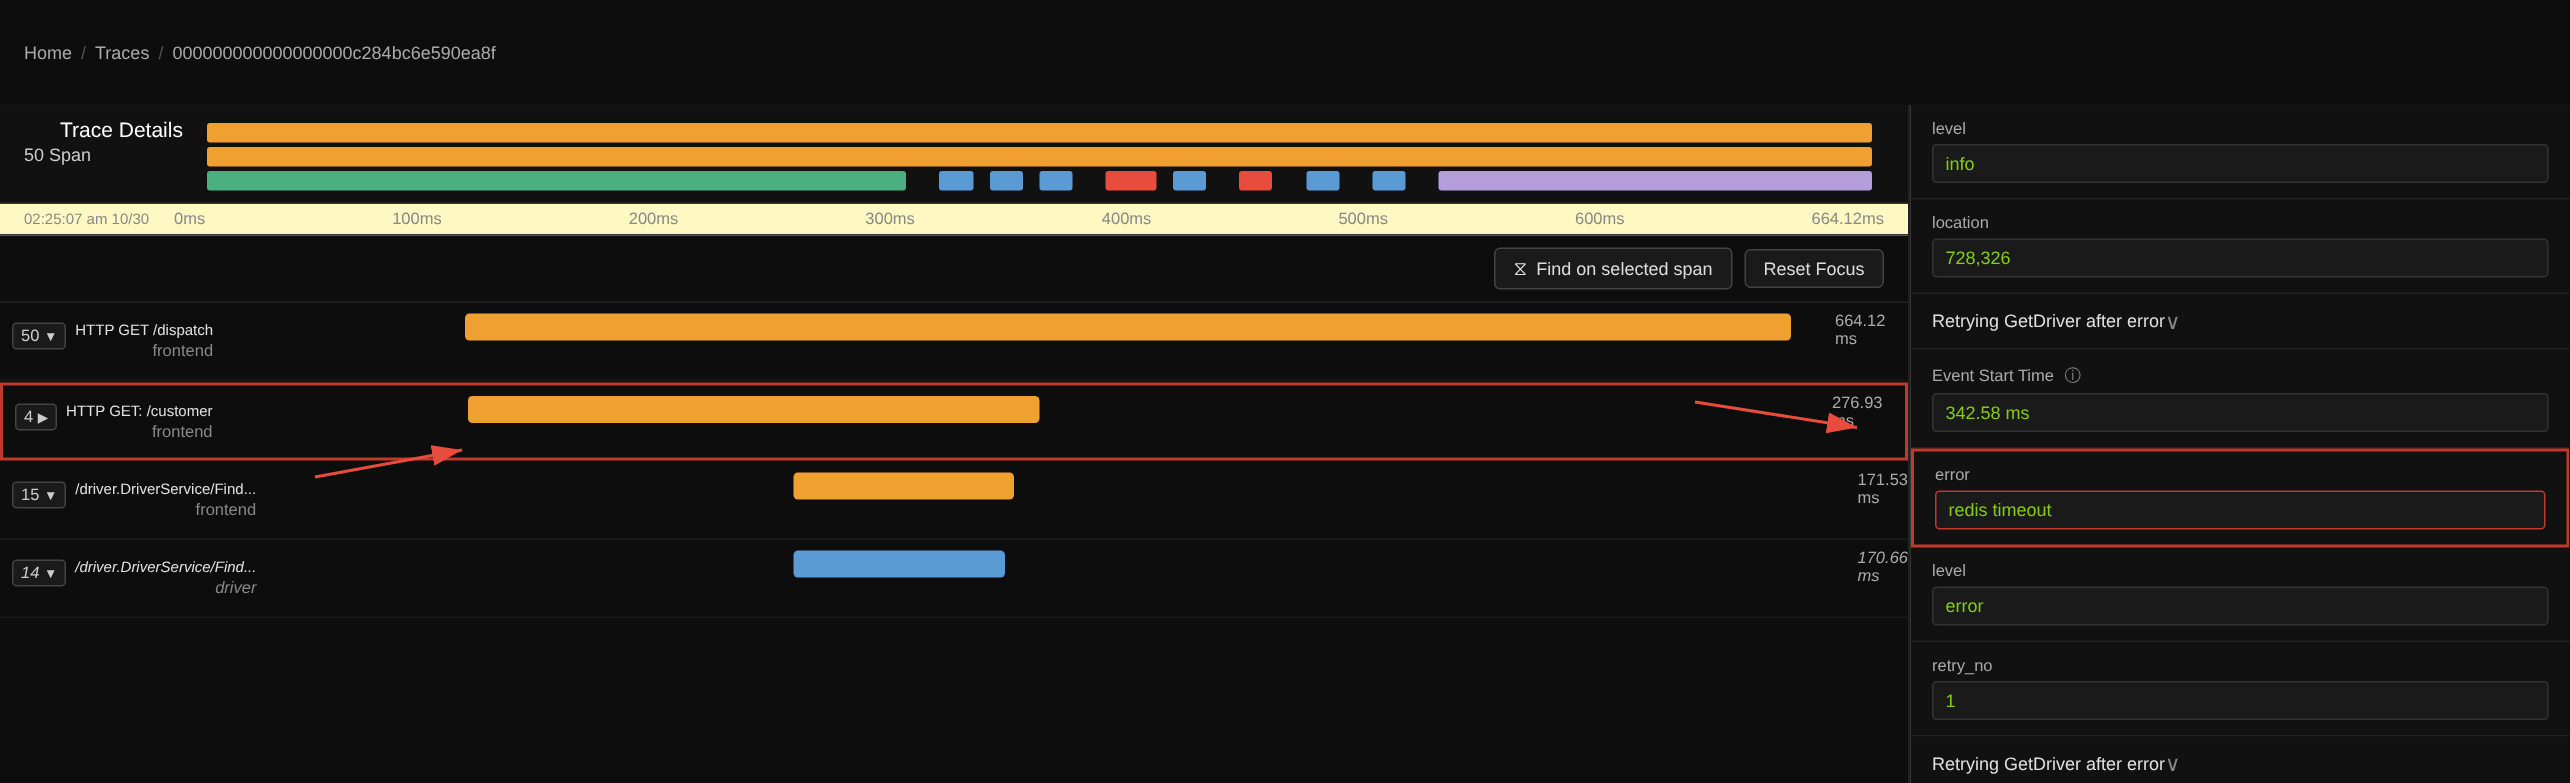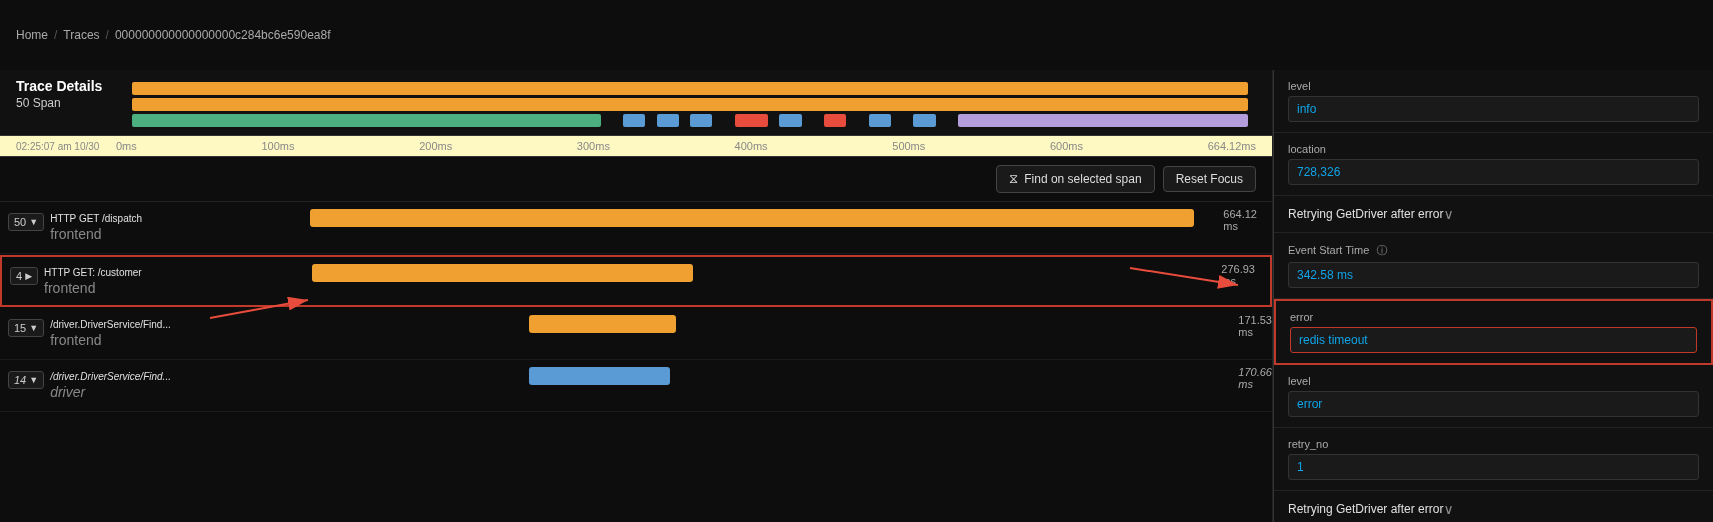--- a/index.html
+++ b/index.html
@@ -53,23 +53,24 @@
       gap: 16px;
       margin-bottom: 4px;
     }
 
     .trace-title-block {
       min-width: 100px;
     }
 
     .trace-title {
       font-size: 14px;
-      font-weight: 700;
+      font-weight: 400;
       color: #fff;
       margin-bottom: 2px;
+      margin-left: 24px;
     }
 
     .trace-span-count {
       font-size: 12px;
       color: #ccc;
     }
 
     
     .mini-timeline {
       flex: 1;
@@ -182,22 +183,23 @@
       flex-direction: column;
       gap: 2px;
     }
 
     .span-name {
       font-size: 10px;
       color: #e0e0e0;
     }
 
     .span-service {
-      font-size: 14px;
+      font-size: 11px;
       color: #888;
+      text-align: right;
     }
 
     
     .span-timeline-area {
       flex: 1;
       position: relative;
       height: 100%;
       display: flex;
       flex-direction: row;
       justify-content: space-between;
@@ -246,21 +248,21 @@
       margin-bottom: 4px;
       font-weight: 500;
     }
 
     .field-value {
       background: #1a1a1a;
       border: 1px solid #333;
       border-radius: 3px;
       padding: 5px 8px;
       font-size: 12px;
-      color: #0ea5e9;
+      color: #84cc16;
       width: 100%;
     }
 
     .field-value.error-highlight {
       border-color: #c0392b;
     }
 
     .section-header {
       display: flex;
       align-items: center;

